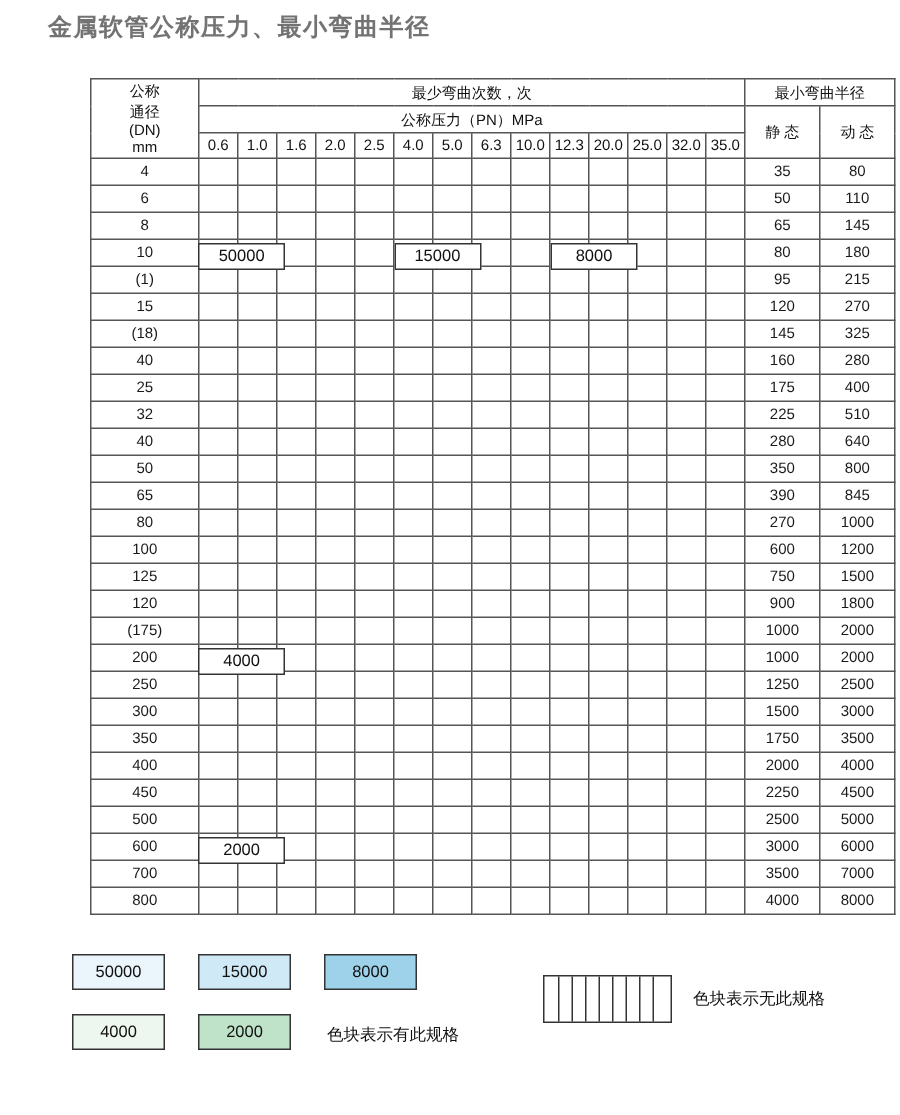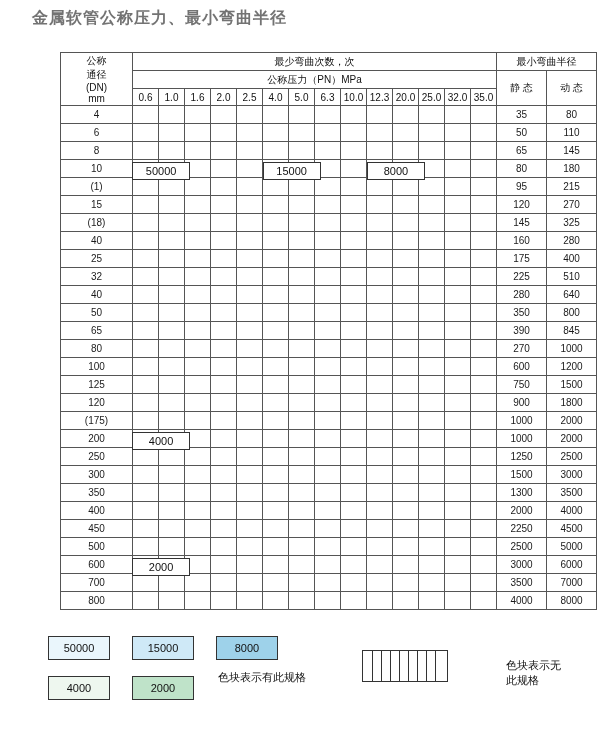--- a/index.html
+++ b/index.html
@@ -520,21 +520,21 @@
             <td class="cell f-green"></td>
             <td class="cell f-white"></td>
             <td class="cell f-white"></td>
             <td class="cell f-white"></td>
             <td class="cell f-white"></td>
             <td class="cell f-white"></td>
             <td class="cell f-white"></td>
             <td class="cell f-white"></td>
             <td class="cell f-white"></td>
             <td class="cell f-white"></td>
-            <td class="val">1300</td>
+            <td class="val">1750</td>
             <td class="val">3500</td>
           </tr>
           <tr>
             <td class="dn">400</td>
             <td class="cell f-green"></td>
             <td class="cell f-green"></td>
             <td class="cell f-green"></td>
             <td class="cell f-green"></td>
             <td class="cell f-green"></td>
             <td class="cell f-white"></td>
@@ -654,28 +654,28 @@
         <div class="boxlabel" style="left: 100.1px; top: 506px; width: 56px;">2000</div>
       </div>
   </div>
 
   <div class="legend">
     <div class="lgbox lg-b1" style="left:16px;top:6px;">50000</div>
     <div class="lgbox lg-b2" style="left:100px;top:6px;">15000</div>
     <div class="lgbox lg-b3" style="left:184px;top:6px;">8000</div>
     <div class="lgbox lg-g1" style="left:16px;top:46px;">4000</div>
     <div class="lgbox lg-g2" style="left:100px;top:46px;">2000</div>
-    <div class="lgtext" style="left:186px;top:40px;">色块表示有此规格</div>
+    <div class="lgtext" style="left:186px;top:52px;">色块表示有此规格</div>
 
     <div class="striped" style="left:330px;top:20px;">
       <i style="left:9px"></i>
         <i style="left:18px"></i>
         <i style="left:27px"></i>
         <i style="left:36px"></i>
       <i style="left:45px"></i>
         <i style="left:54px"></i>
         <i style="left:63px"></i>
         <i style="left:72px"></i>
     </div>
-    <div class="lgtext" style="left:430px;top:28px;margin-left:44px;">色块表示无此规格</div>
+    <div class="lgtext" style="left:430px;top:28px;">色块表示无此规格</div>
   </div>
 
 </div>
 
 </body></html>

